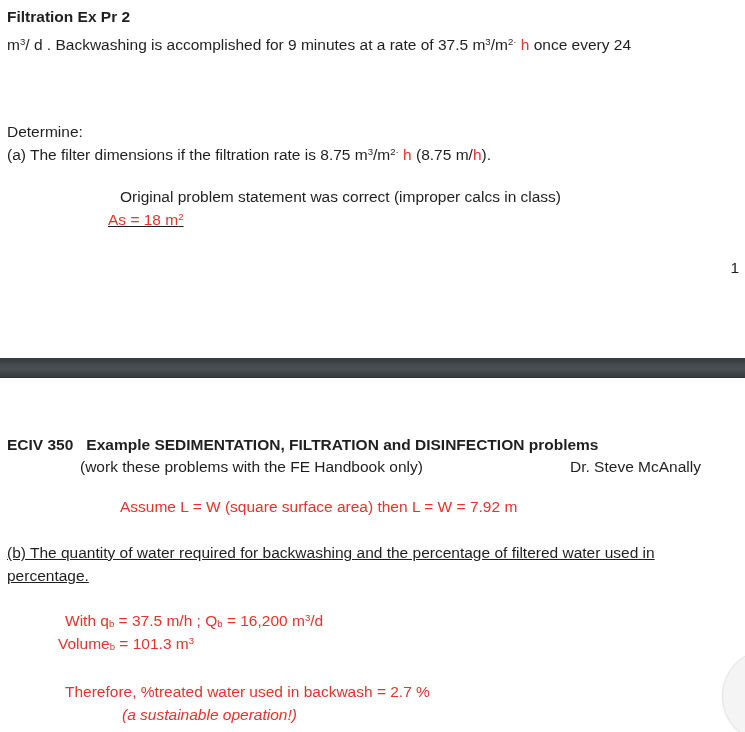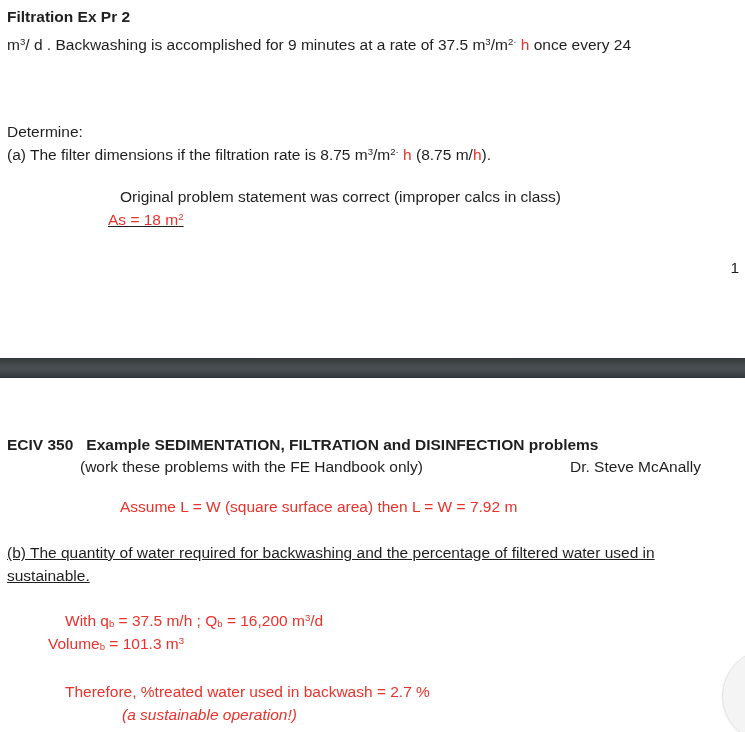--- a/index.html
+++ b/index.html
@@ -56,25 +56,25 @@
   </div>
 
   <div class="abs" style="left:80px;top:458px;">(work these problems with the FE Handbook only)</div>
 
   <div class="abs" style="left:570px;top:458px;">Dr. Steve McAnally</div>
 
   <div class="abs" style="left:120px;top:498px;"><span class="red">Assume L = W (square surface area) then L = W = 7.92 m</span></div>
 
   <div class="abs para" style="left:7px;top:541px;text-decoration:underline;">
     <div>(b) The quantity of water required for backwashing and the percentage of filtered water used in</div>
-    <div>sustainable.</div>
+    <div>percentage.</div>
   </div>
 
   <div class="abs" style="left:65px;top:612px;"><span class="red">With q</span><span class="red sub">b</span><span class="red"> = 37.5 m/h ;  Q</span><span class="red sub">b</span><span class="red"> = 16,200 m</span><span class="red sup">3</span><span class="red">/d</span></div>
 
-  <div class="abs" style="left:48px;top:635px;"><span class="red">Volume</span><span class="red sub">b</span><span class="red"> = 101.3 m</span><span class="red sup">3</span></div>
+  <div class="abs" style="left:58px;top:635px;"><span class="red">Volume</span><span class="red sub">b</span><span class="red"> = 101.3 m</span><span class="red sup">3</span></div>
 
   <div class="abs" style="left:65px;top:683px;text-align:right;"><span class="red">Therefore,  %treated water used in backwash = 2.7 %</span></div>
 
   <div class="abs" style="left:122px;top:706px;"><span class="red italic">(a sustainable operation!)</span></div>
 </section>
 
 <div class="widget-circle"></div>
 
 </body></html>

